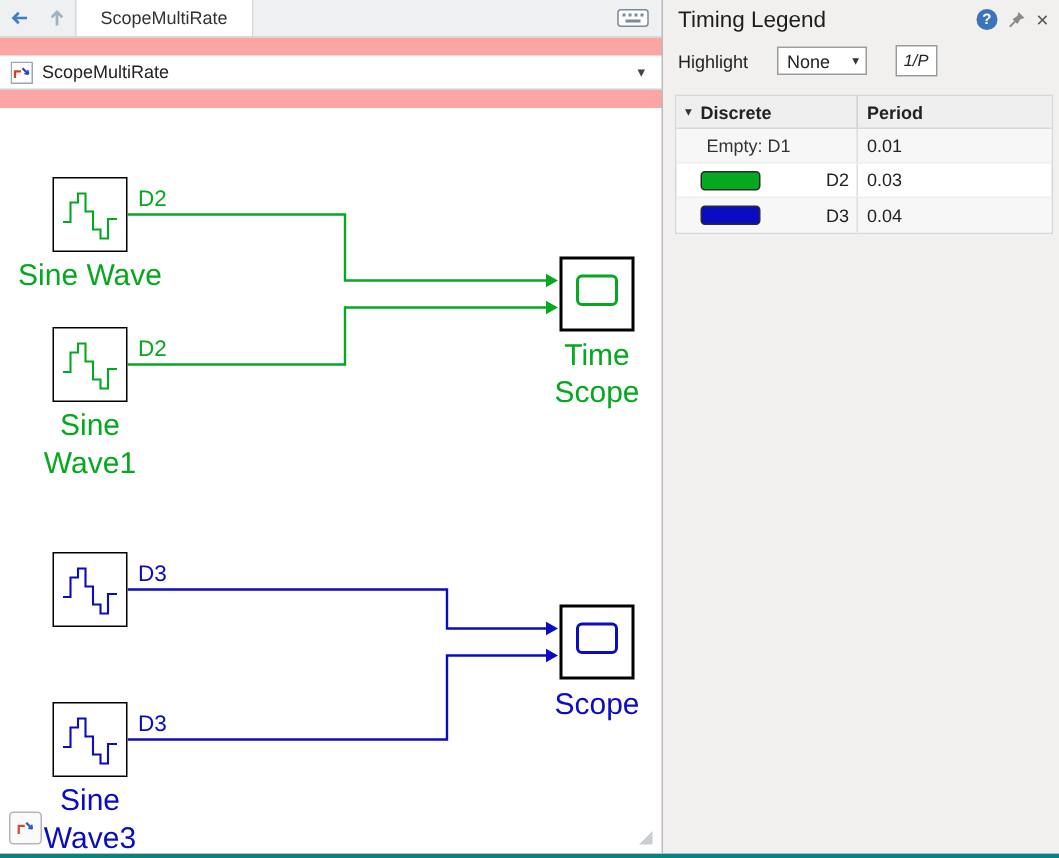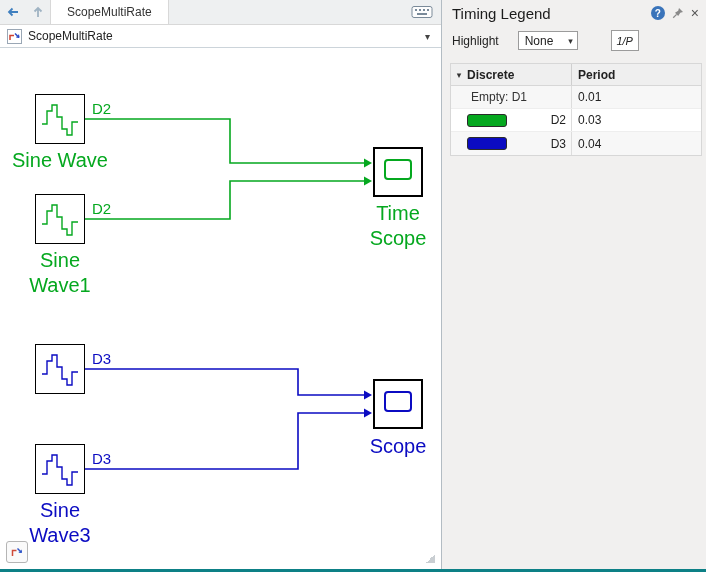--- a/index.html
+++ b/index.html
@@ -5,21 +5,21 @@
   * { box-sizing: border-box; margin: 0; padding: 0; }
   :root { --d2:#05a81f; --d3:#0b0bc2; --teal:#0d8086; --accent:#3f7fbf; }
   html,body { background:#dfe3e6; }
   body { font-family:"Liberation Sans","DejaVu Sans",sans-serif; }
 
   .app { position:relative; width:706px; height:572px; background:#f0f0f0;
          border-bottom:3px solid var(--teal); overflow:hidden; }
 
   
   .editor { position:absolute; left:0; top:0; bottom:0; width:442px;
-            border-right:1px solid #b3bcc3; display:flex; flex-direction:column; background:#86efac; }
+            border-right:1px solid #b3bcc3; display:flex; flex-direction:column; background:#fca5a5;gap:12px; }
 
   .tabbar { height:25px; background:#eef0f1; border-bottom:1px solid #d8d8d8;
             display:flex; align-items:stretch; flex:0 0 auto; }
   .nav-btn { width:25px; display:flex; align-items:center; justify-content:center; cursor:pointer; }
   .tab { background:#fff; border-left:1px solid #d8d8d8; border-right:1px solid #d8d8d8;
          padding:0 16px; display:flex; align-items:center; font-size:12px; color:#333; }
   .tab-spacer { flex:1; }
   .kbd-btn { display:flex; align-items:center; padding:0 8px; cursor:pointer; }
 
   .addressbar { height:23px; background:#fff; border-bottom:1px solid #ccd4da;
@@ -57,21 +57,21 @@
   .close { font-size:14px; color:#555; cursor:pointer; line-height:1; }
   .pin { cursor:pointer; }
 
   .panel-toolbar { height:29px; display:flex; align-items:center; gap:19px; padding:0 10px; }
   .hl-label { font-size:12px; color:#222; }
   .dropdown { width:60px; height:19px; background:#fff; border:1px solid #9b9b9b;
               display:flex; align-items:center; font-size:12px; color:#222; padding-left:6px; cursor:pointer; }
   .dd-caret { margin-left:auto; font-size:9px; color:#333; padding-right:4px; }
   .period-btn { width:28px; height:21px; background:#fff; border:1px solid #9b9b9b;
                 font-size:11px; font-style:italic; color:#222; cursor:pointer;
-                display:flex; align-items:center; justify-content:center; font-family:inherit;margin-left:14px; }
+                display:flex; align-items:center; justify-content:center; font-family:inherit; }
 
   .legend-table { width:252px; margin:8px 0 0 8px; background:#fff;
                   border:1px solid #d7d7d7; font-size:12px; color:#222; }
   .thead { display:flex; align-items:center; height:22px; background:#efefef;
            border-bottom:1px solid #d7d7d7; font-weight:bold; }
   .chev { width:16px; text-align:center; font-size:9px; color:#333; cursor:pointer; }
   .chev-sp { width:16px; }
   .c1 { width:104px; display:flex; align-items:center; height:100%; padding-right:5px; }
   .c2 { flex:1; height:100%; display:flex; align-items:center;
         border-left:1px solid #ddd; padding-left:6px; }

